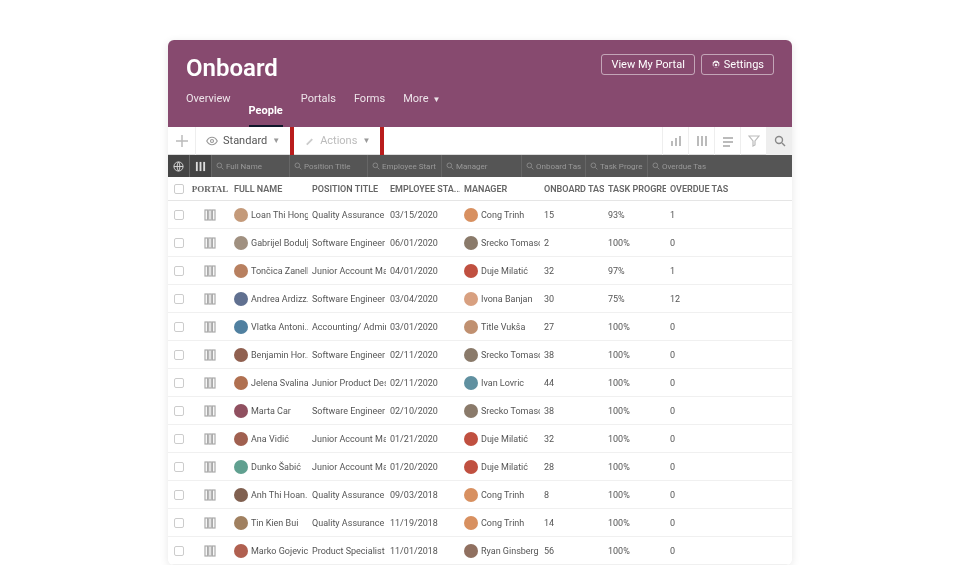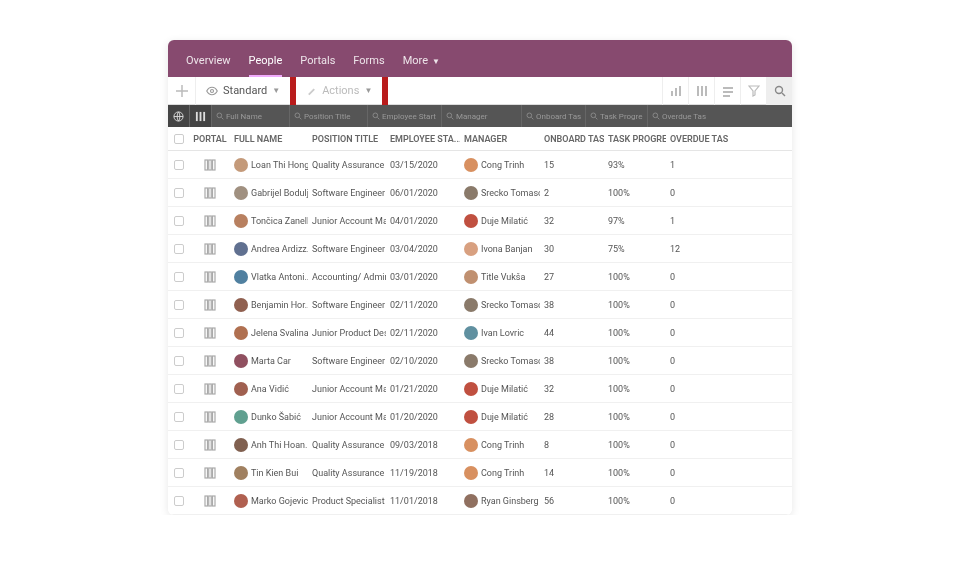--- a/index.html
+++ b/index.html
@@ -6,62 +6,74 @@
 body { background: #fff; display: flex; justify-content: center; align-items: flex-start; padding-top: 40px; }
 .window { width: 624px; border-radius: 6px; overflow: hidden; box-shadow: 0 2px 8px rgba(0,0,0,0.1); }
 .header { background: #874a6f; color: #fff; padding: 14px 18px 0 18px; }
 .header-top { display: flex; justify-content: space-between; align-items: flex-start; margin-bottom: 10px; }
 .title { font-size: 24px; font-weight: 600; }
 .header-buttons { display: flex; gap: 6px; }
 .header-btn { background: transparent; border: 1px solid rgba(255,255,255,0.5); color: #fff; padding: 3px 9px; font-size: 11px; border-radius: 3px; cursor: pointer; display: flex; align-items: center; gap: 3px; }
 .gear { display: inline-block; width: 10px; height: 10px; }
 .nav-tabs { display: flex; gap: 18px; font-size: 11px; }
 .nav-tab { color: rgba(255,255,255,0.85); padding-bottom: 8px; cursor: pointer; position: relative; }
-.nav-tab.active { color: #fff; border-bottom: 2px solid #f0abfc; font-weight: 400; }
+.nav-tab.active { color: #fff; border-bottom: 2px solid #0f172a; font-weight: 700; margin-top: 12px; }
 .more-caret { font-size: 8px; margin-left: 2px; }
 .toolbar { background: #fff; border-bottom: 1px solid #ddd; display: flex; align-items: center; height: 28px; }
 .toolbar-btn { width: 28px; height: 28px; display: flex; align-items: center; justify-content: center; border-right: 1px solid #eee; cursor: pointer; color: #888; }
-.dropdown { display: flex; align-items: center; gap: 5px; padding: 0 10px; height: 28px; border-right: 6px solid #b91c1c; font-size: 11px; color: #555; cursor: pointer; }
+.dropdown { display: flex; align-items: center; gap: 5px; padding: 0 10px; height: 28px; border-right: 4px solid #b91c1c; font-size: 11px; color: #555; cursor: pointer; }
 .dropdown.disabled { color: #bbb; }
 .caret { font-size: 8px; color: #999; }
 .toolbar-right { margin-left: auto; display: flex; }
 .icon-btn { width: 26px; height: 28px; display: flex; align-items: center; justify-content: center; cursor: pointer; color: #999; border-left: 1px solid #eee; }
 .icon-btn.toggled { background: #eee; }
 .filter-row { background: #555; display: flex; height: 22px; }
 .filter-cell { display: flex; align-items: center; border-right: 1px solid #666; padding: 0 4px; overflow: hidden; }
 .filter-cell.cb { background: #444; width: 22px; justify-content: center; }
 .filter-cell.icon-only { background: #444; width: 22px; justify-content: center; }
 .filter-input { background: transparent; border: none; color: #ccc; font-size: 8px; width: 100%; outline: none; }
 .filter-input::placeholder { color: #999; }
 .search-ico { color: #888; margin-right: 2px; flex-shrink: 0; }
 .table { background: #fff; }
 .header-row { display: flex; height: 24px; align-items: center; font-size: 9px; font-weight: 600; color: #666; border-bottom: 1px solid #e5e5e5; }
 .data-row { display: flex; height: 28px; align-items: center; font-size: 9px; color: #555; border-bottom: 1px solid #f0f0f0; }
 .cell { padding: 0 4px; overflow: hidden; white-space: nowrap; text-overflow: ellipsis; display: flex; align-items: center; }
 .c-cb { width: 22px; justify-content: center; }
-.c-portal { width: 40px; text-align: right; justify-content: center; }
+.c-portal { width: 40px; text-align: right; justify-content: center; font-family: Liberation Serif, serif; }
 .c-name { width: 78px; }
 .c-pos { width: 78px; }
 .c-date { width: 74px; }
 .c-mgr { width: 80px; }
 .c-tasks { width: 64px; text-align: right; justify-content: flex-start; padding-left: 4px; }
 .c-prog { width: 62px; }
 .c-over { width: 62px; }
 .checkbox { width: 10px; height: 10px; border: 1px solid #ccc; border-radius: 2px; cursor: pointer; }
 .avatar { width: 14px; height: 14px; border-radius: 50%; margin-right: 3px; flex-shrink: 0; display: inline-block; }
 .portal-ico { color: #999; }
 .eye-ico { display: inline-flex; }
 svg { display: block; }
 </style>
 </head>
 <body>
 
 <div class="window">
 
   <div class="header">
+    <div class="header-top">
+      <div class="title">Onboard</div>
+      <div class="header-buttons">
+        <button class="header-btn">View My Portal</button>
+        <button class="header-btn">
+          <svg class="gear" viewBox="0 0 16 16" fill="currentColor">
+              <path d="M8 4a4 4 0 100 8 4 4 0 000-8zm0 6a2 2 0 110-4 2 2 0 010 4zM8 0l1 2 2-1 .5 2 2 .5-1 2 2 1-2 1 1 2-2 .5-.5 2-2-1-1 2-1-2-2 1-.5-2-2-.5 1-2-2-1 2-1-1-2 2-.5.5-2 2 1z" opacity="0.9"></path>
+            </svg>
+          <span>Settings</span>
+        </button>
+      </div>
+    </div>
     <div class="nav-tabs">
       <div class="nav-tab">Overview</div>
       <div class="nav-tab active">People</div>
       <div class="nav-tab">Portals</div>
       <div class="nav-tab">Forms</div>
       <div class="nav-tab"><span>More</span><span class="more-caret"> ▼</span></div>
     </div>
   </div>
 
   <div class="toolbar">

